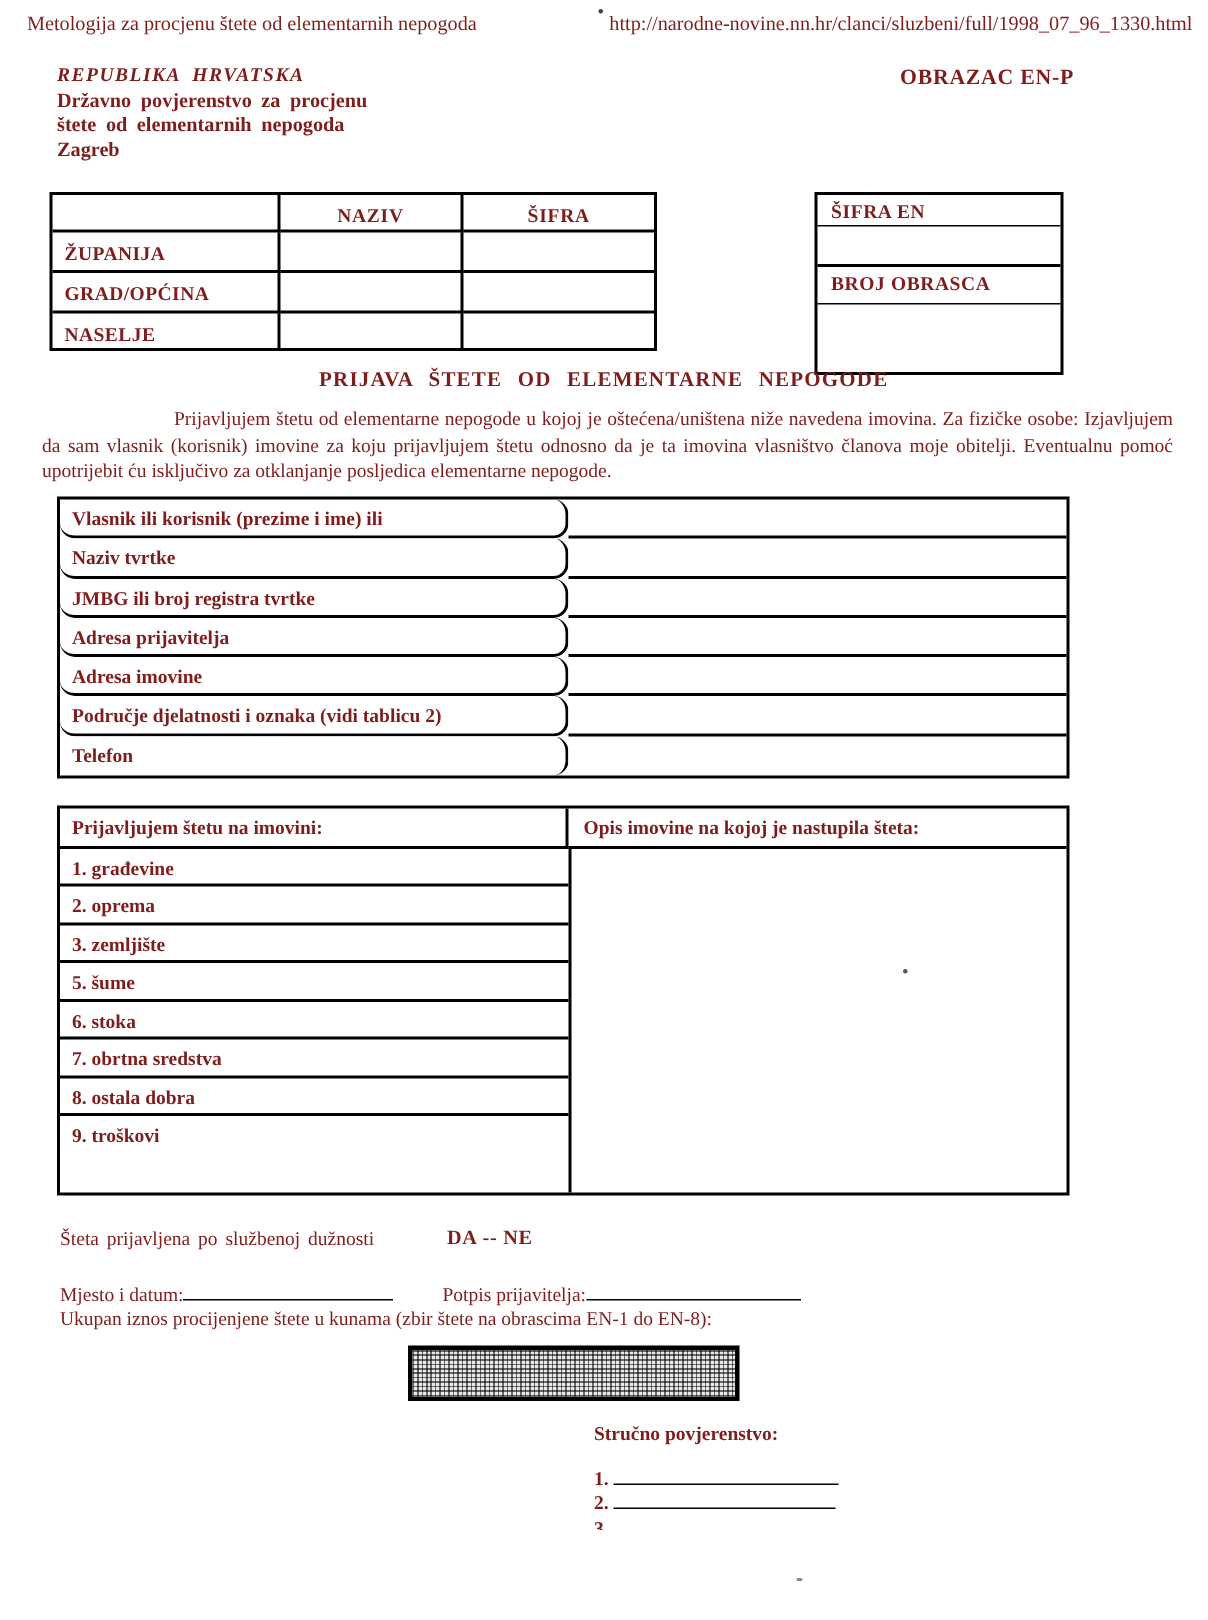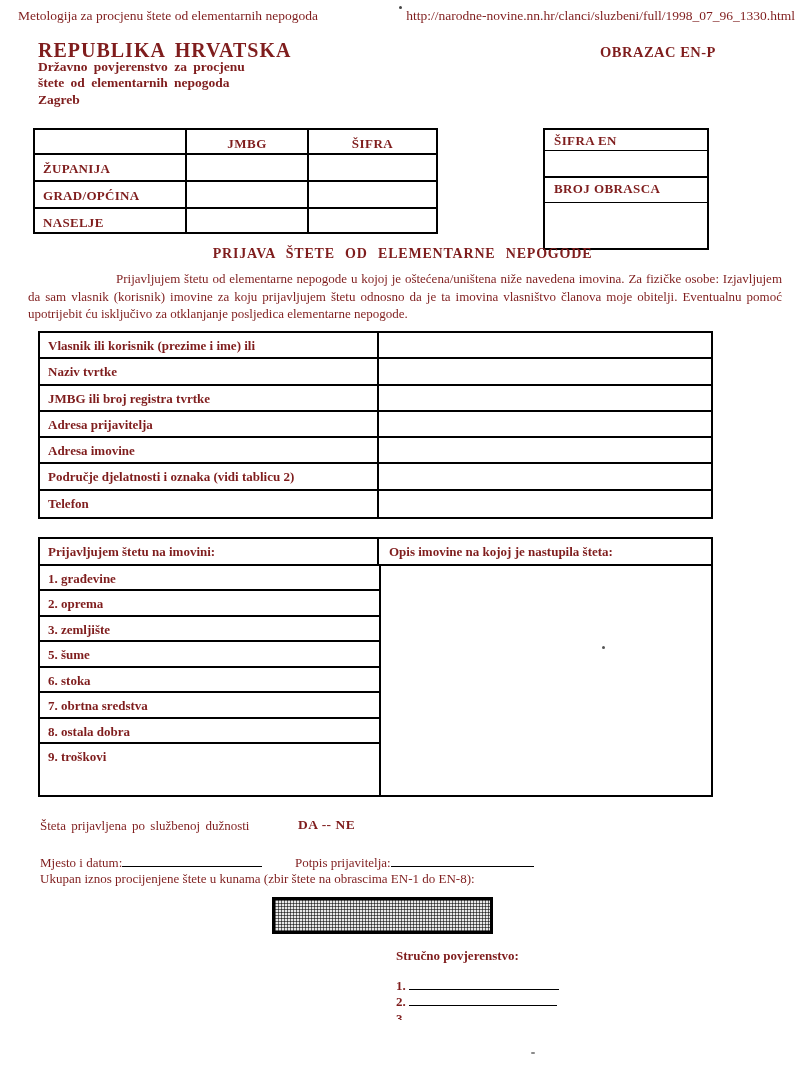--- a/index.html
+++ b/index.html
@@ -9,21 +9,21 @@
     overflow:hidden;
   }
   .abs{position:absolute;}
 
   
   .hdr-title{left:18px;top:8px;font-size:13.5px;}
   .hdr-url{right:10px;top:8px;font-size:13.5px;margin-left:15px;}
 
   
   .letterhead{left:38px;top:42px;font-size:13.5px;line-height:16.5px;font-weight:bold;}
-  .letterhead .l1{font-size:20px;letter-spacing:1px;word-spacing:4px;}
+  .letterhead .l1{font-size:13px;letter-spacing:1px;word-spacing:4px;font-style:italic;}
   .letterhead .ln{word-spacing:3px;}
   .form-code{left:600px;top:44px;font-size:14.5px;font-weight:bold;letter-spacing:.5px;}
 
   
   .loc-table{
     left:33px;top:128px;width:405px;height:106px;border:2.5px solid #000;
     display:grid;grid-template-columns:152px 122px 1fr;
     grid-template-rows:25px 27px 27px 1fr;box-sizing:border-box;
   }
   .loc-table>div{box-sizing:border-box;font-size:13px;}
@@ -50,21 +50,21 @@
     text-align:justify;text-indent:88px;}
 
   
   .app-table{
     left:38px;top:331px;width:675px;height:188px;border:2.5px solid #000;
     display:grid;grid-template-columns:339px 1fr;grid-template-rows:repeat(7,1fr);
     box-sizing:border-box;
   }
   .app-table>div{box-sizing:border-box;}
   .at-lbl{border-right:2px solid #000;border-bottom:2px solid #000;
-    font-weight:bold;font-size:13px;padding:5px 0 0 8px;}
+    font-weight:bold;font-size:13px;padding:5px 0 0 8px;border-radius:10px;}
   .at-val{border-bottom:2px solid #000;}
   .app-table>.nb{border-bottom:none;}
 
   
   .dmg-table{
     left:38px;top:537px;width:675px;height:260px;border:2.5px solid #000;
     display:grid;grid-template-columns:339px 1fr;grid-template-rows:27px repeat(9,1fr);
     box-sizing:border-box;
   }
   .dmg-table>div{box-sizing:border-box;font-size:13px;}
@@ -114,21 +114,21 @@
   <div class="abs letterhead">
     <div class="l1">REPUBLIKA HRVATSKA</div>
     <div class="ln">Državno povjerenstvo za procjenu</div>
     <div class="ln">štete od elementarnih nepogoda</div>
     <div class="ln">Zagreb</div>
   </div>
   <div class="abs form-code">OBRAZAC EN-P</div>
 
   <div class="abs loc-table">
     <div class="lc lr"></div>
-    <div class="lc lr loc-hdr">JMBG</div>
+    <div class="lc lr loc-hdr">NAZIV</div>
     <div class="lr loc-hdr">ŠIFRA</div>
 
     <div class="lc lr loc-lbl">ŽUPANIJA</div>
     <div class="lc lr"></div>
     <div class="lr"></div>
 
     <div class="lc lr loc-lbl">GRAD/OPĆINA</div>
     <div class="lc lr"></div>
     <div class="lr"></div>
 

